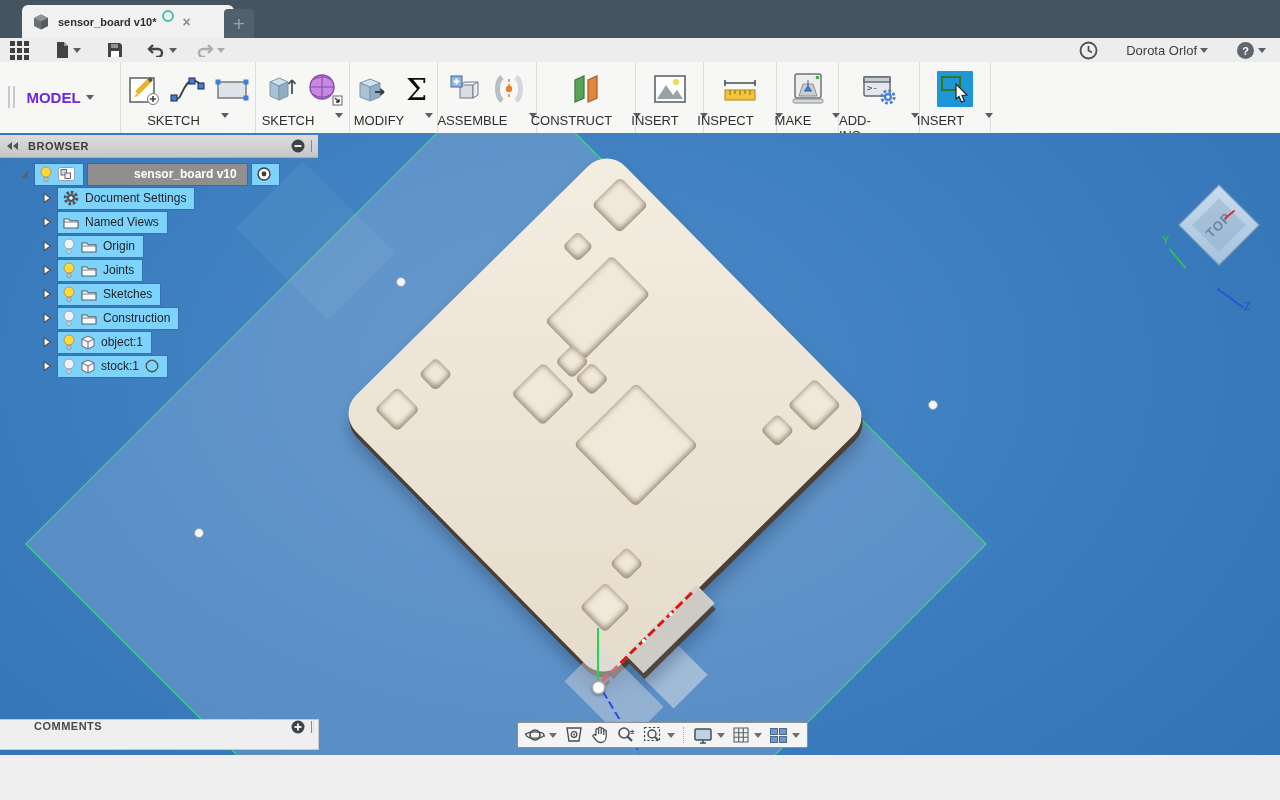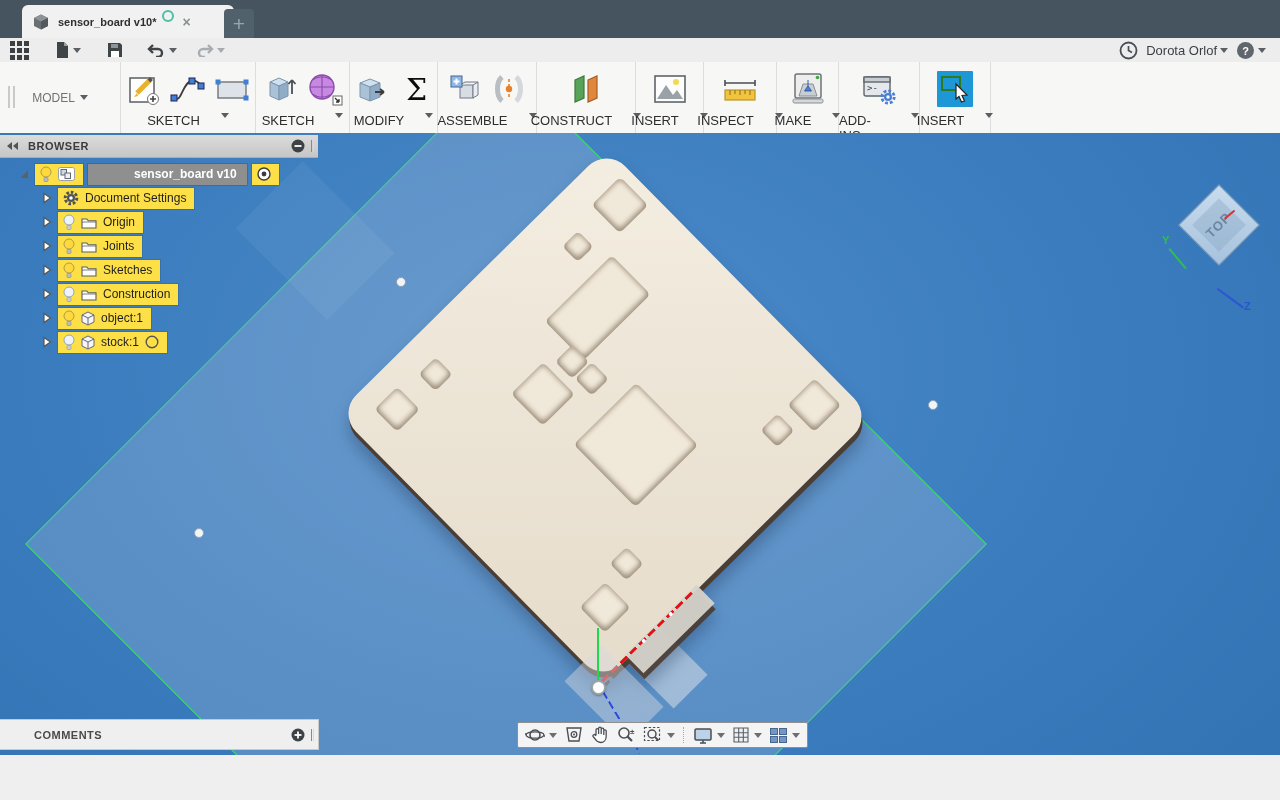--- a/index.html
+++ b/index.html
@@ -16,30 +16,30 @@
   #tab-close{color:#8a8f94;font-size:14px;font-weight:bold;cursor:default;margin-top:1px;}
   #new-tab{left:224px;top:9px;width:30px;height:29px;background:#51616c;border-radius:4px 4px 0 0;
      display:flex;align-items:center;justify-content:center;color:#93a5b0;font-size:21px;}
   
   #menubar{top:38px;left:0;width:1280px;height:24px;background:#ededed;border-bottom:1px solid #e3e3e3;
      display:flex;align-items:center;}
   .mb-item{display:flex;align-items:center;height:100%;padding:0 4px;}
   .caret{width:0;height:0;border-left:4px solid transparent;border-right:4px solid transparent;
      border-top:5px solid #5a5f63;margin-left:3px;}
   .caret.lite{border-top-color:#a7acb0;}
-  #user-area{margin-left:auto;display:flex;align-items:center;gap:8px;padding-right:14px;}
+  #user-area{margin-left:auto;display:flex;align-items:center;gap:28px;padding-right:14px;}
   #user-name{font-size:13px;color:#3a3f44;}
   
   #ribbon{top:62px;left:0;width:1280px;height:71px;background:#f7f7f6;}
   #ribbon-inner{display:flex;height:100%;}
   #model-group{width:120px;display:flex;align-items:center;justify-content:center;gap:2px;
      border-right:1px solid #ddd;position:relative;}
   #model-group .grip{position:absolute;left:8px;top:24px;width:3px;height:22px;
      border-left:2px solid #c9c9c9;border-right:2px solid #c9c9c9;}
-  #model-label{font-size:12px;font-weight:normal;color:#737373;}
+  #model-label{font-size:15px;font-weight:bold;color:#6d28d9;}
   .rgroup{display:flex;flex-direction:column;border-right:1px solid #ddd;height:100%;}
   .ricons{flex:1;display:flex;align-items:center;justify-content:center;gap:6px;padding-top:3px;}
   .ricon{width:38px;height:40px;display:flex;align-items:center;justify-content:center;}
   .ricon.active{background:#1e97d6;width:36px;height:36px;border-radius:1px;}
   .rlabel{height:20px;display:flex;justify-content:center;gap:18px;
      font-size:13px;color:#2d2d2d;}
   
   #viewport{top:133px;left:0;width:1280px;height:622px;overflow:hidden;
      background:radial-gradient(ellipse 1100px 750px at 45% 38%, #4d8bc9 0%, #3a7cbe 48%, #2e6fae 100%);}
   #stock-plane{left:166px;top:71px;width:678px;height:678px;transform:rotate(45deg);
@@ -85,29 +85,29 @@
   #browser-header{left:0;top:135px;width:306px;height:22px;
      background:linear-gradient(#dcdcdc,#c6c6c6);border-bottom:1px solid #adadad;
      display:flex;align-items:center;padding:0 6px;}
   #browser-title{font-size:11px;font-weight:bold;color:#3c3c3c;letter-spacing:.5px;margin-left:8px;}
   .panel-right{margin-left:auto;display:flex;align-items:center;gap:6px;}
   .vhandle{width:1px;height:12px;background:#8a8a8a;box-shadow:2px 0 0 #d8d8d8;}
   #browser-rows{left:18px;top:162px;width:300px;}
   .brow{display:flex;align-items:center;height:24px;gap:5px;}
   .brow .indent{width:18px;}
   .tri{width:12px;display:flex;justify-content:center;}
-  .wbox{display:inline-flex;align-items:center;gap:6px;background:#fde047;height:21px;
+  .wbox{display:inline-flex;align-items:center;gap:6px;background:#7dd3fc;height:21px;
      padding:0 8px 0 5px;box-shadow:0 0 0 1px rgba(0,0,0,.10);}
   .brow .lbl{font-size:12px;color:#1f1f1f;white-space:nowrap;}
   .gbox{display:inline-flex;align-items:center;background:#8f8f8f;height:21px;padding:0 10px;
      box-shadow:0 0 0 1px rgba(0,0,0,.12);}
   .gbox .lbl{color:#fff;font-weight:bold;font-size:12px;margin-left:36px;}
   
   #comments-bar{left:0;top:719px;width:306px;height:29px;background:#efefef;
-     border:1px solid #c9c9c9;border-left:none;display:flex;align-items:center;padding:0 6px;gap:27px;}
+     border:1px solid #c9c9c9;border-left:none;display:flex;align-items:flex-start;padding:0 6px;gap:27px;}
   #comments-title{font-size:11px;font-weight:bold;color:#4a4a4a;letter-spacing:.5px;margin-left:28px;}
   
   #navbar{left:517px;top:722px;height:24px;background:#f4f4f4;border:1px solid #8f8f8f;
      border-radius:2px;display:flex;align-items:center;padding:0 5px;gap:3px;}
   .nav-btn{display:flex;align-items:center;gap:1px;padding:1px 2px;}
   .nav-sep{width:1px;height:16px;border-left:1px dotted #aaa;margin:0 3px;}
   
   #bottombar{top:755px;left:0;width:1280px;height:45px;background:#efefef;}
   .icon{display:inline-flex;align-items:center;justify-content:center;line-height:0;}
 </style>
@@ -569,20 +569,39 @@
       <span class="indent"></span>
       <span class="tri">
         <span class="icon">
           <svg width="10" height="12" viewBox="0 0 10 12">
             <path d="M2 1.5 L8.5 6 L2 10.5 Z" fill="#fff" stroke="#555" stroke-width="1.2"></path>
           </svg>
         </span>
       </span>
       <span class="wbox">
         <span class="icon">
+          <svg width="16" height="13" viewBox="0 0 16 13">
+            <path d="M1 3.5 V12 H15 V4.8 H7.2 L5.8 3 H1 z" fill="#fdfdfd" stroke="#5a5f63" stroke-width="1.1"></path>
+            <path d="M1 6 H15" stroke="#5a5f63" stroke-width=".8"></path>
+          </svg>
+        </span>
+        <span class="lbl">Named Views</span>
+      </span>
+    </div>
+    <div class="brow">
+      <span class="indent"></span>
+      <span class="tri">
+        <span class="icon">
+          <svg width="10" height="12" viewBox="0 0 10 12">
+            <path d="M2 1.5 L8.5 6 L2 10.5 Z" fill="#fff" stroke="#555" stroke-width="1.2"></path>
+          </svg>
+        </span>
+      </span>
+      <span class="wbox">
+        <span class="icon">
           <svg width="12" height="17" viewBox="0 0 12 17">
             <circle cx="6" cy="6" r="5" fill="#eef3fa" stroke="#93a3b5"></circle>
             <rect x="4" y="11.5" width="4" height="4" rx="1" fill="#c9ced2" stroke="#9aa0a4" stroke-width=".7"></rect>
           </svg>
         </span>
         <span class="icon">
           <svg width="16" height="13" viewBox="0 0 16 13">
             <path d="M1 3.5 V12 H15 V4.8 H7.2 L5.8 3 H1 z" fill="#fdfdfd" stroke="#5a5f63" stroke-width="1.1"></path>
             <path d="M1 6 H15" stroke="#5a5f63" stroke-width=".8"></path>
           </svg>

